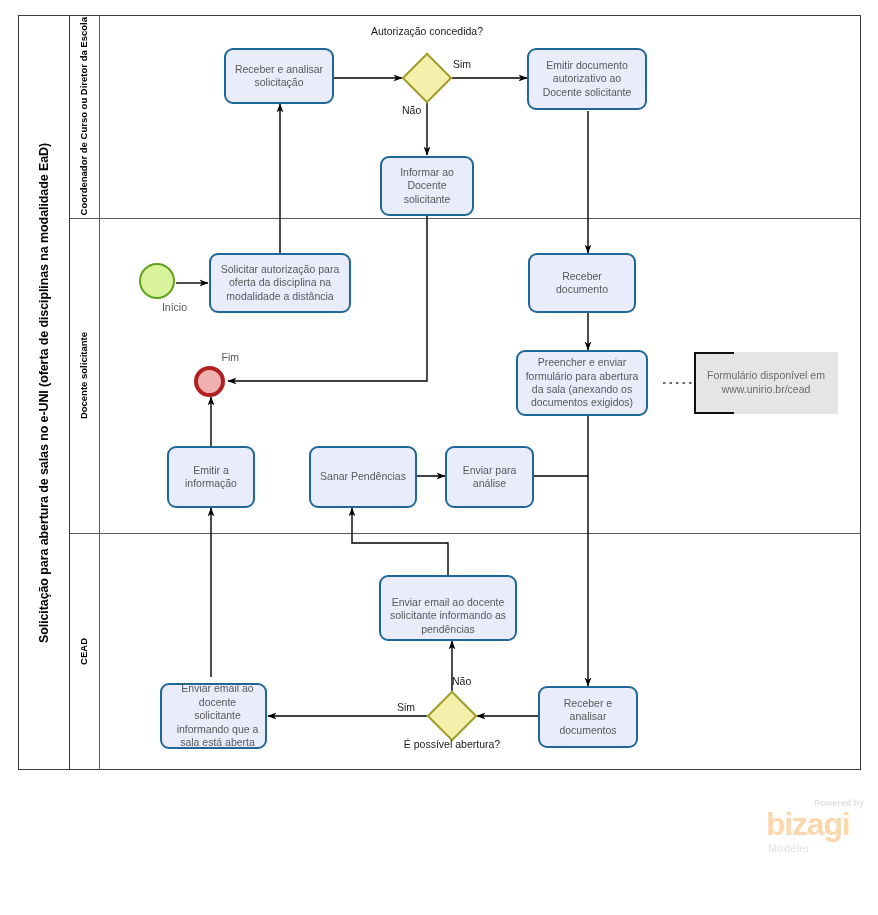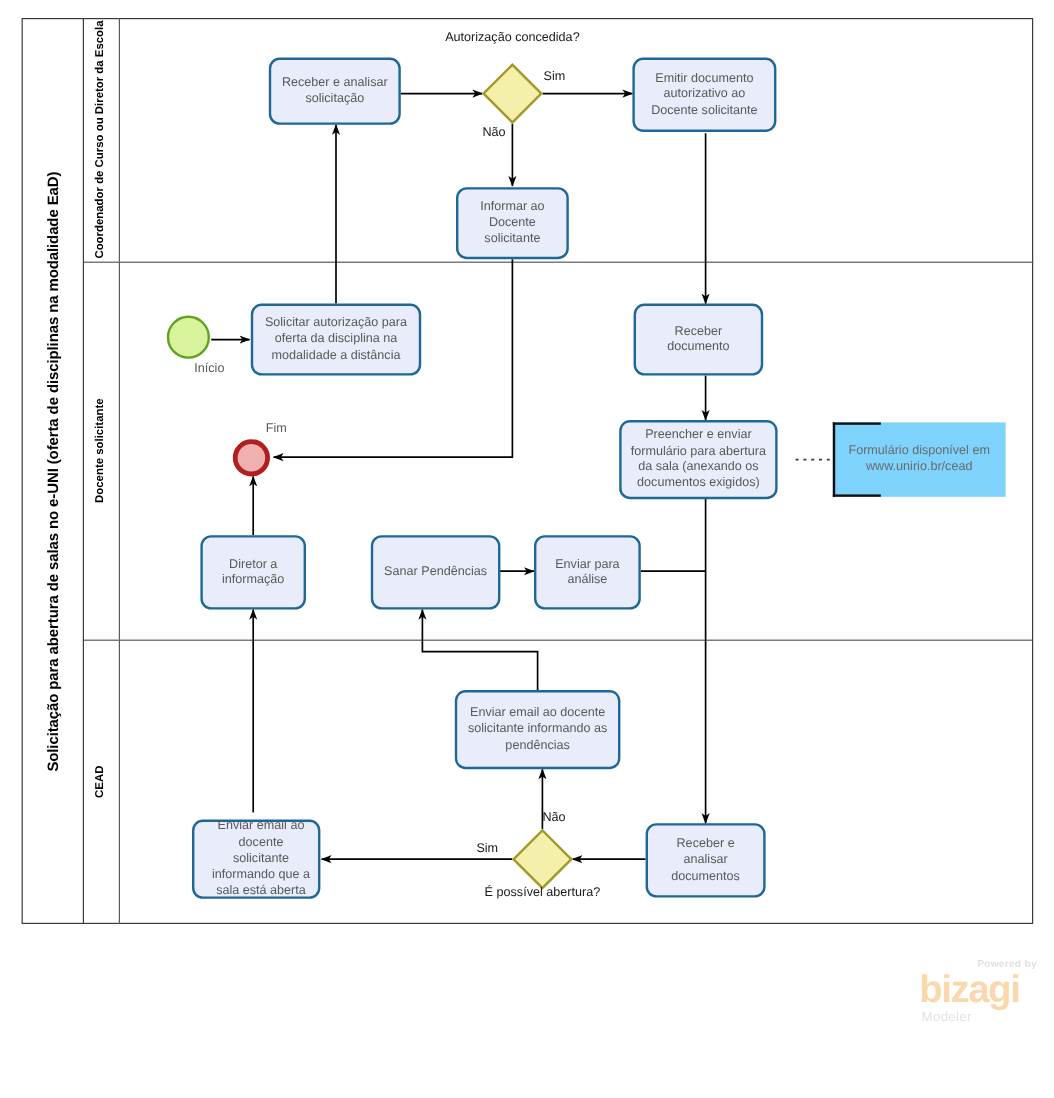--- a/index.html
+++ b/index.html
@@ -138,21 +138,21 @@
   .gw-label {
     position: absolute;
     font-size: 10.5px;
     color: #1a1a1a;
     text-align: center;
     line-height: 1.25;
   }
   .annotation {
     position: absolute;
     box-sizing: border-box;
-    background: #7dd3fc;
+    background: #e5e5e5;
     display: flex;
     align-items: center;
     justify-content: center;
     text-align: center;
     color: #6a6a6a;
     font-size: 10.5px;
     line-height: 1.3;
     padding: 3px 6px;
   }
   .annotation-bracket {
@@ -299,32 +299,32 @@
   <div class="task" style="left:516px; top:350px; width:132px; height:66px;align-items:center;">
     <span>Preencher e enviar formulário para abertura da sala (anexando os documentos exigidos)</span>
   </div>
 
   <div class="annotation" style="left:694px; top:352px; width:144px; height:62px;">
     <span>Formulário disponível em www.unirio.br/cead</span>
   </div>
   <div class="annotation-bracket" style="left:694px; top:352px; width:40px; height:62px; border-right:none;"></div>
 
   <div class="task" style="left:167px; top:446px; width:88px; height:62px;">
-    <span>Diretor a informação</span>
+    <span>Emitir a informação</span>
   </div>
 
   <div class="task" style="left:309px; top:446px; width:108px; height:62px;">
     <span>Sanar Pendências</span>
   </div>
 
   <div class="task" style="left:445px; top:446px; width:89px; height:62px;">
     <span>Enviar para análise</span>
   </div>
 
-  <div class="task" style="left:379px; top:575px; width:138px; height:66px;">
+  <div class="task" style="left:379px; top:575px; width:138px; height:66px;align-items:flex-end;">
     <span>Enviar email ao docente solicitante informando as pendências</span>
   </div>
 
   <div class="gateway" style="left:434px; top:698px; width:36px; height:36px;">
     <div class="diamond"></div>
   </div>
   <div class="gw-label" style="left:392px; top:738px; width:120px;">É possível abertura?</div>
   <div class="flow-label" style="left:397px; top:701px;">Sim</div>
   <div class="flow-label" style="left:452px; top:675px;">Não</div>
 

